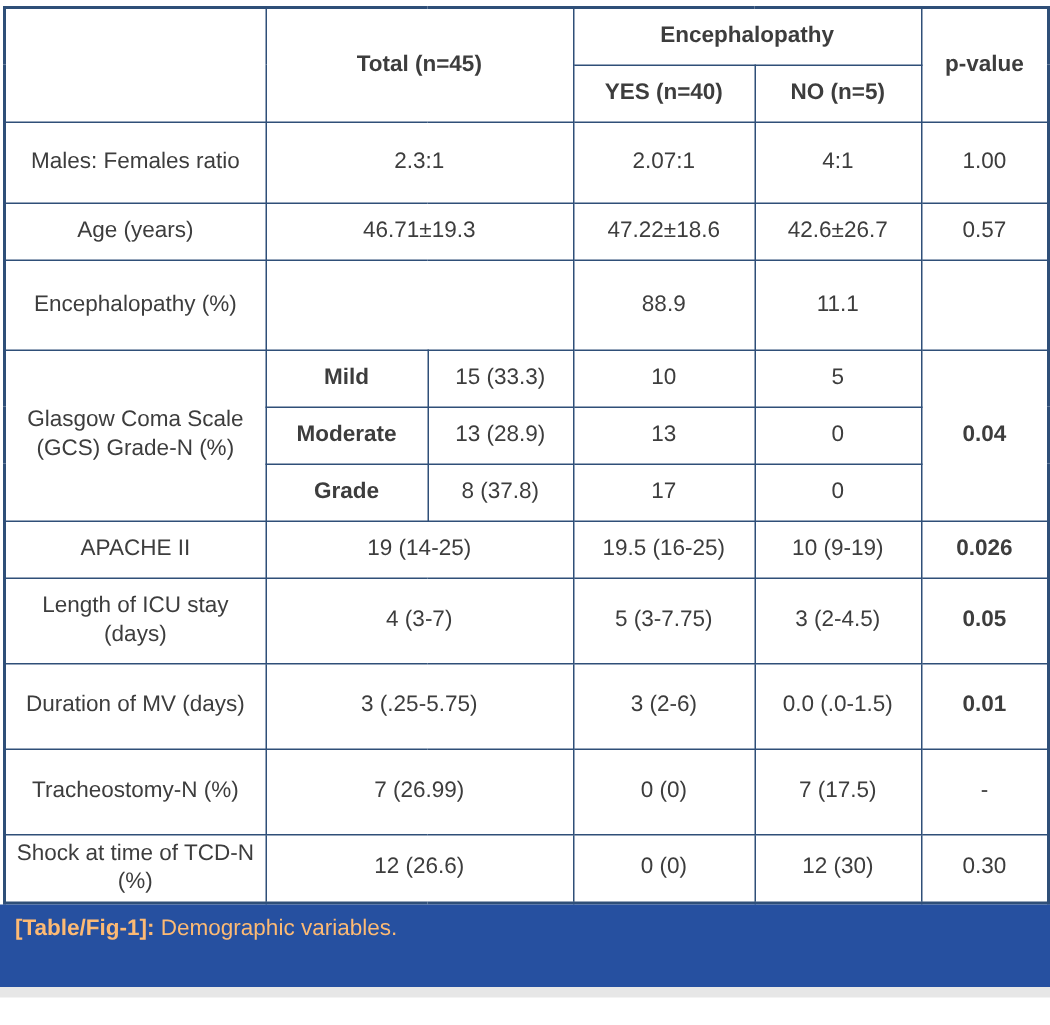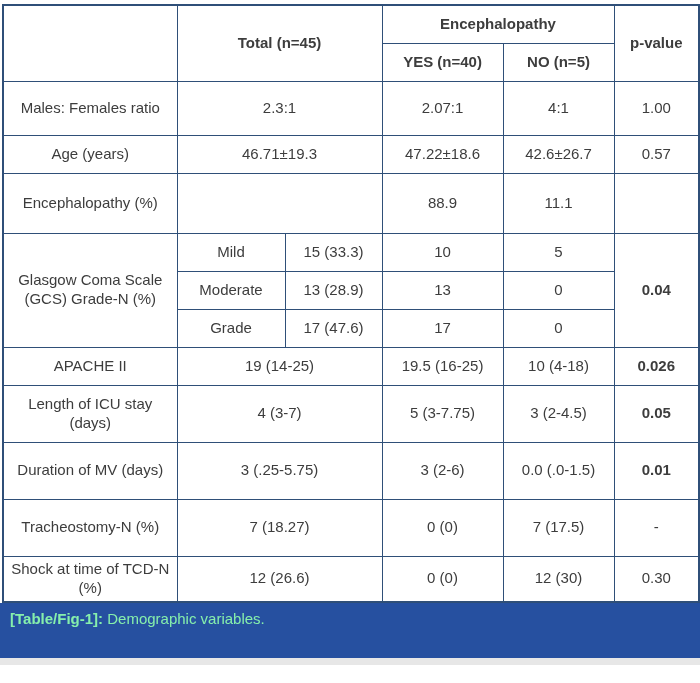--- a/index.html
+++ b/index.html
@@ -43,34 +43,34 @@
     vertical-align: bottom;
     padding-bottom: 10px;
   }
   td.lbl {
     text-align: left;
     padding: 4px 36px 4px 9px;
     margin-top: 36px;
   }
   td.grade {
     text-align: left;
-    font-weight: normal;
+    font-weight: bold;
     padding-left: 10px;
   }
   td.bold { font-weight: bold; }
   tr.r38 { height: 38px; }
   tr.r54 { height: 54px; }
   tr.r57 { height: 57px; }
   tr.r59 { height: 46px; }
   tr.r60 { height: 60px; }
   .footer {
     width: 700px;
     height: 55px;
     background: #2650a0;
-    color: #86efac;
+    color: #fdba74;
     padding: 7px 10px 0 10px;
   }
   .footer .l1 { font-size: 15px; }
   .footer .l1 .tag { font-weight: bold; }
   .footer .l2 { font-size: 13.5px; margin-top: 5px; }
   .bottom-strip {
     width: 700px;
     height: 7px;
     background: #e7e7e7;
   }
@@ -135,30 +135,30 @@
       <td class="bold" rowspan="3">0.04</td>
     </tr>
     <tr class="r38">
       <td class="grade">Moderate</td>
       <td>13 (28.9)</td>
       <td>13</td>
       <td>0</td>
     </tr>
     <tr class="r38">
       <td class="grade">Grade</td>
-      <td>17 (47.6)</td>
+      <td>8 (37.8)</td>
       <td>17</td>
       <td>0</td>
     </tr>
 
     <tr class="r38">
       <td class="lbl">APACHE II</td>
       <td colspan="2">19 (14-25)</td>
       <td>19.5 (16-25)</td>
-      <td>10 (4-18)</td>
+      <td>10 (9-19)</td>
       <td class="bold">0.026</td>
     </tr>
 
     <tr class="r57">
       <td class="lbl">Length of ICU stay (days)</td>
       <td colspan="2">4 (3-7)</td>
       <td>5 (3-7.75)</td>
       <td>3 (2-4.5)</td>
       <td class="bold">0.05</td>
     </tr>
@@ -166,21 +166,21 @@
     <tr class="r57">
       <td class="lbl">Duration of MV (days)</td>
       <td colspan="2">3 (.25-5.75)</td>
       <td>3 (2-6)</td>
       <td>0.0 (.0-1.5)</td>
       <td class="bold">0.01</td>
     </tr>
 
     <tr class="r57">
       <td class="lbl">Tracheostomy-N (%)</td>
-      <td colspan="2">7 (18.27)</td>
+      <td colspan="2">7 (26.99)</td>
       <td>0 (0)</td>
       <td>7 (17.5)</td>
       <td>-</td>
     </tr>
 
     <tr class="r59">
       <td class="lbl">Shock at time of TCD-N (%)</td>
       <td colspan="2">12 (26.6)</td>
       <td>0 (0)</td>
       <td>12 (30)</td>

